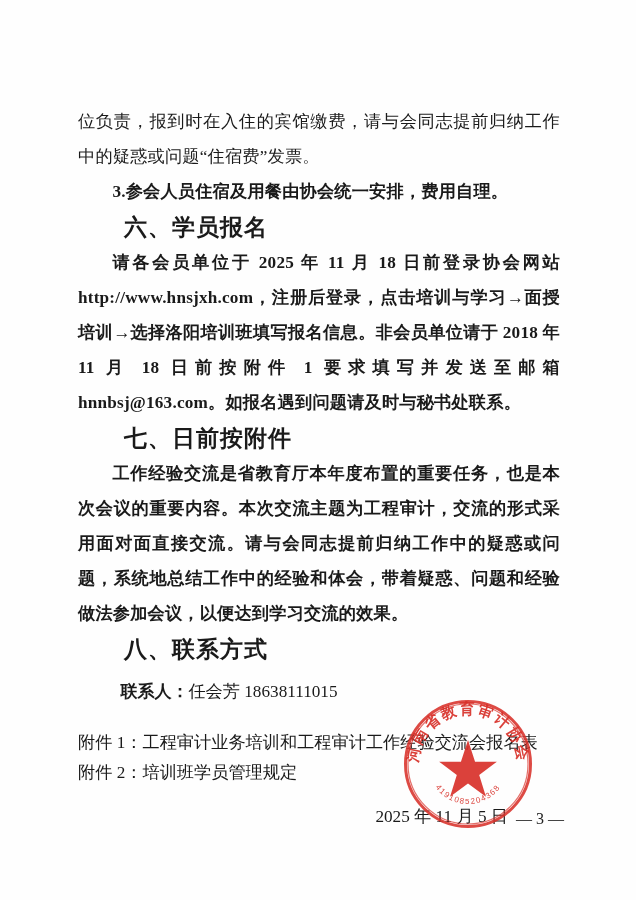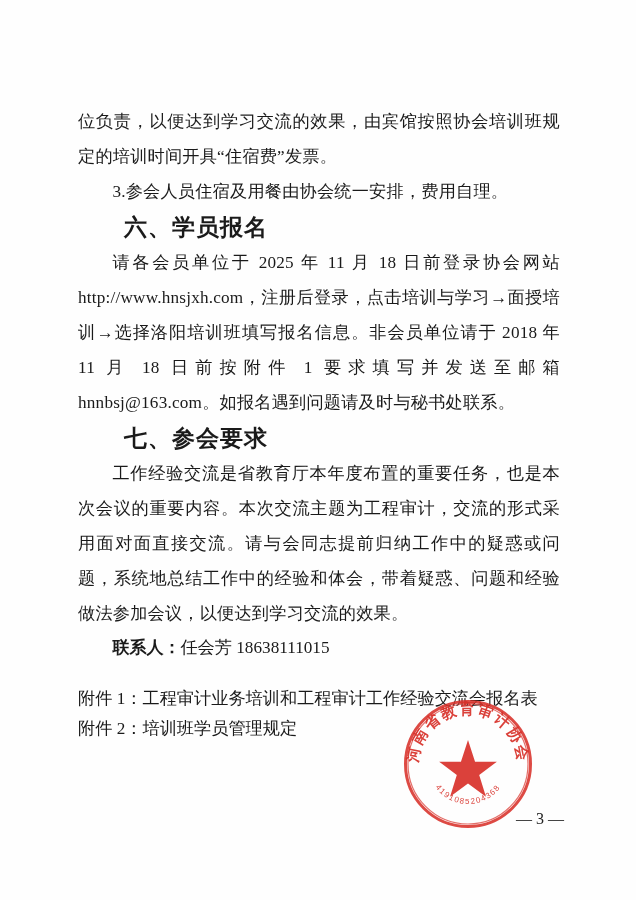--- a/index.html
+++ b/index.html
@@ -27,39 +27,40 @@
   .para {
     font-size: 17.2px;
     line-height: 35px;
     text-align: justify;
     text-justify: inter-ideograph;
     letter-spacing: 0.2px;
     margin: 0;
   }
   .para.indent {
     text-indent: 2em;
+    font-weight: bold;
   }
   .heading {
     font-family: "Liberation Sans", "DejaVu Sans", sans-serif;
     font-weight: bold;
     font-size: 23px;
     line-height: 36px;
     text-indent: 2em;
     margin: 0;
     letter-spacing: 1px;
   }
   .contact-label {
     font-family: "Liberation Sans", "DejaVu Sans", sans-serif;
     font-weight: bold;
     font-size: 17px;
   }
   .contact-line {
     font-size: 17.2px;
     line-height: 33px;
-    margin: 0;
+    margin: 8px;
     text-indent: 2em;
   }
   .contact-line.second {
     text-indent: 4.6em;
   }
   .attachments {
     margin-top: 20px;
   }
   .attach-line {
     font-size: 17.2px;
@@ -105,37 +106,39 @@
     font-family: "Liberation Serif", "DejaVu Serif", serif;
   }
 </style>
 </head>
 <body>
 
 <div id="page">
 
   <div class="doc-body">
 
-    <p class="para">位负责，以便达到学习交流的效果，由宾馆按照协会培训班规定的培训时间开具“住宿费”发票。</p>
+    <p class="para">位负责，报到时在入住的宾馆缴费，请与会同志提前归纳工作中的疑惑或问题“住宿费”发票。</p>
 
     <p class="para indent">3.参会人员住宿及用餐由协会统一安排，费用自理。</p>
 
     <h2 class="heading">六、学员报名</h2>
     <p class="para indent">请各会员单位于 2025 年 11 月 18 日前登录协会网站 http://www.hnsjxh.com，注册后登录，点击培训与学习→面授培训→选择洛阳培训班填写报名信息。非会员单位请于 2018 年 11 月 18 日前按附件 1 要求填写并发送至邮箱 hnnbsj@163.com。如报名遇到问题请及时与秘书处联系。</p>
 
-    <h2 class="heading">七、参会要求</h2>
+    <h2 class="heading">七、日前按附件</h2>
     <p class="para indent">工作经验交流是省教育厅本年度布置的重要任务，也是本次会议的重要内容。本次交流主题为工程审计，交流的形式采用面对面直接交流。请与会同志提前归纳工作中的疑惑或问题，系统地总结工作中的经验和体会，带着疑惑、问题和经验做法参加会议，以便达到学习交流的效果。</p>
 
+    <h2 class="heading">八、联系方式</h2>
     <p class="contact-line"><span class="contact-label">联系人：</span><span>任会芳 18638111015</span></p>
 
     <div class="attachments">
       <p class="attach-line">附件 1：工程审计业务培训和工程审计工作经验交流会报名表</p>
       <p class="attach-line">附件 2：培训班学员管理规定</p>
     </div>
 
+    <p class="date-line">2025 年 11 月 5 日</p>
   </div>
 
   <div id="seal">
     <div class="ring"></div>
     <svg width="128" height="128" viewBox="0 0 128 128" aria-hidden="true">
       <defs>
         <path id="arcTop" d="M 14,64 A 50,50 0 0 1 114,64"></path>
         <path id="arcBottom" d="M 24,64 A 40,40 0 0 0 104,64"></path>
       </defs>
       <circle cx="64" cy="64" r="60" fill="none" stroke="#d8312a" stroke-width="1.2" opacity="0.7"></circle>

